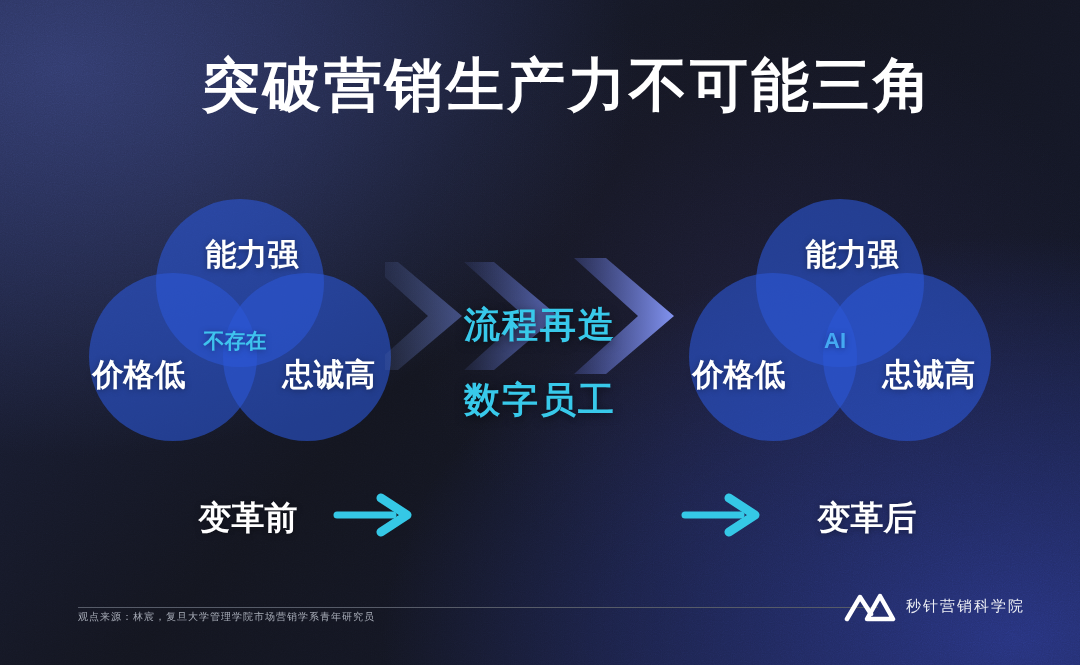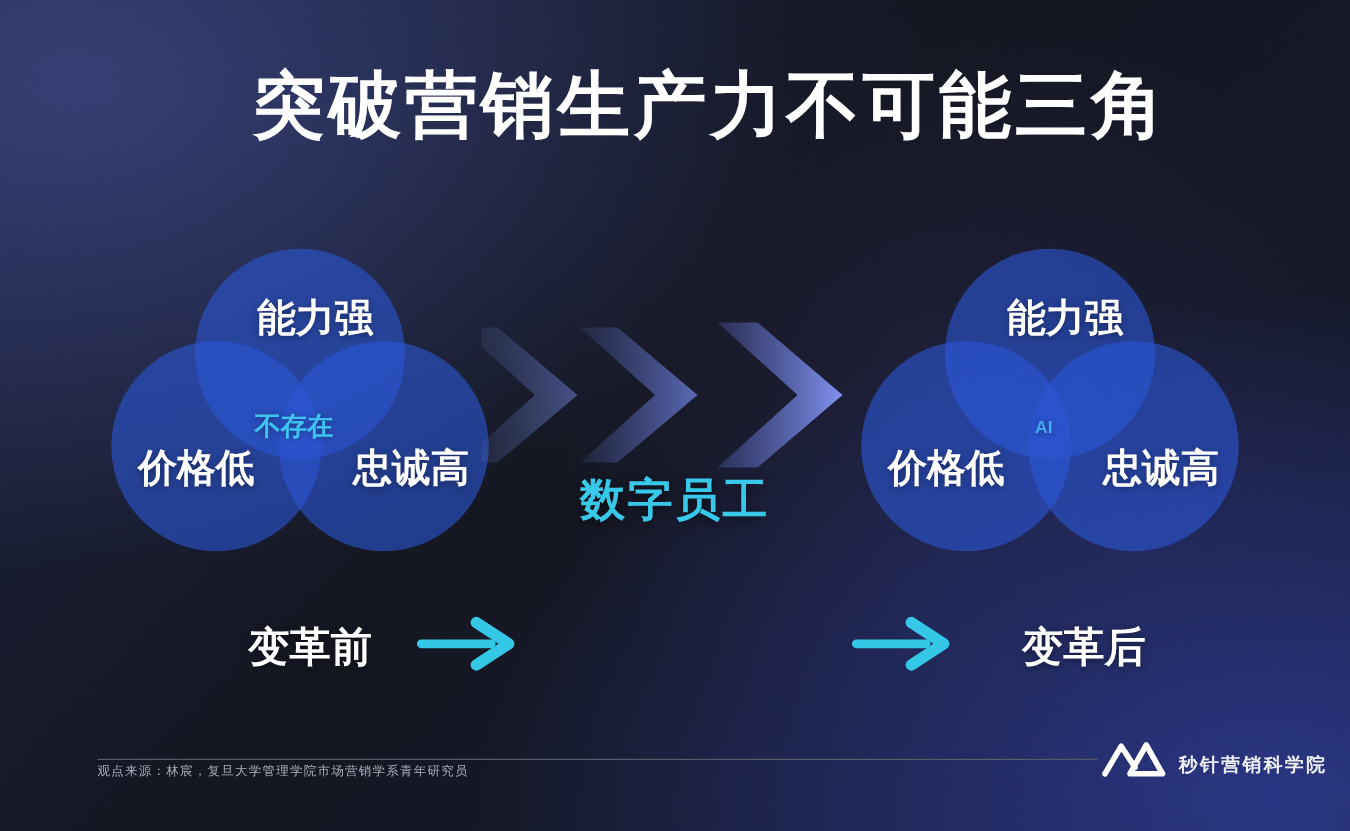--- a/index.html
+++ b/index.html
@@ -30,25 +30,25 @@
   }
   .c-top   { left:67px;  top:0; }
   .c-left  { left:0;     top:74px; }
   .c-right { left:134px; top:74px; }
   .vlabel {
     position:absolute; transform:translate(-50%,-50%);
     color:#ffffff; font-weight:700; font-size:31px; white-space:nowrap;
     text-shadow:0 1px 6px rgba(0,0,0,0.35);
   }
   .vl-top    { left:151px; top:56px;margin-left:12px; }
-  .vl-left   { left:68px;  top:176px; }
+  .vl-left   { left:50px;  top:176px; }
   .vl-right  { left:240px; top:176px; }
   .vl-center { left:146px; top:142px; font-size:21px; font-weight:700; }
   .venn-left  .vl-center { color:#3fc3ee; }
-  .venn-right .vl-center { color:#44a9f2; font-size:14px; }
+  .venn-right .vl-center { color:#44a9f2; font-size:22px; }
 
   
   .chevrons { position:absolute; left:385px; top:250px; pointer-events:none; }
   .t-label {
     position:absolute; left:0; width:100%; text-align:center;
     color:#38c9ea; font-size:36px; font-weight:700; letter-spacing:2px;
     text-shadow:0 2px 10px rgba(0,0,0,0.55); white-space:nowrap;
   }
   .t1 { top:222px; } .t2 { top:301px; } .t3 { top:376px; }
 
@@ -67,21 +67,21 @@
 
   
   .footer-source {
     position:absolute; left:78px; top:610px; color:#a9aeb9;
     font-size:10px; letter-spacing:1px; white-space:nowrap;
   }
   .footer-line {
     position:absolute; left:78px; top:607px; width:800px; height:1px;
     background:#565b68;
   }
-  .brand { position:absolute; left:881px; top:591px; display:flex; align-items:flex-end;font-weight:bold; }
+  .brand { position:absolute; left:844px; top:591px; display:flex; align-items:center; }
   .brand-name { color:#edeff5; font-size:15px; letter-spacing:2px; margin-left:10px; white-space:nowrap; }
 </style>
 </head>
 <body>
 
 <div class="slide">
 
   <svg class="noise" width="1080" height="665">
     <filter id="nz">
         <feTurbulence type="fractalNoise" baseFrequency="0.9" numOctaves="2" stitchTiles="stitch"></feTurbulence>
@@ -125,20 +125,21 @@
       <linearGradient id="ch3" x1="0" y1="0" x2="1" y2="0">
         <stop offset="0" stop-color="#5f70d0" stop-opacity="0.25"></stop>
         <stop offset="1" stop-color="#8293ef" stop-opacity="1"></stop>
       </linearGradient>
     </defs>
     <polygon points="-17,12 13,12 77,66 13,120 -17,120 43,66" fill="url(#ch1)"></polygon>
     <polygon points="79,12 109,12 173,66 109,120 79,120 139,66" fill="url(#ch2)"></polygon>
     <polygon points="189,8 221,8 289,66 221,124 189,124 253,66" fill="url(#ch3)"></polygon>
   </svg>
 
+  <div class="t-label t2">流程再造</div>
   <div class="t-label t3">数字员工</div>
 
   <div class="flow-label fl-before">变革前</div>
   <svg class="flow-arrow fa-1" width="92" height="44" viewBox="0 0 92 44">
     <line x1="4" y1="22" x2="60" y2="22" stroke="#35c8e6" stroke-width="7" stroke-linecap="round"></line>
     <polyline points="48,5 74,22 48,39" fill="none" stroke="#35c8e6" stroke-width="9" stroke-linecap="round" stroke-linejoin="round"></polyline>
   </svg>
   <svg class="flow-arrow fa-2" width="92" height="44" viewBox="0 0 92 44">
     <line x1="4" y1="22" x2="60" y2="22" stroke="#35c8e6" stroke-width="7" stroke-linecap="round"></line>
     <polyline points="48,5 74,22 48,39" fill="none" stroke="#35c8e6" stroke-width="9" stroke-linecap="round" stroke-linejoin="round"></polyline>

